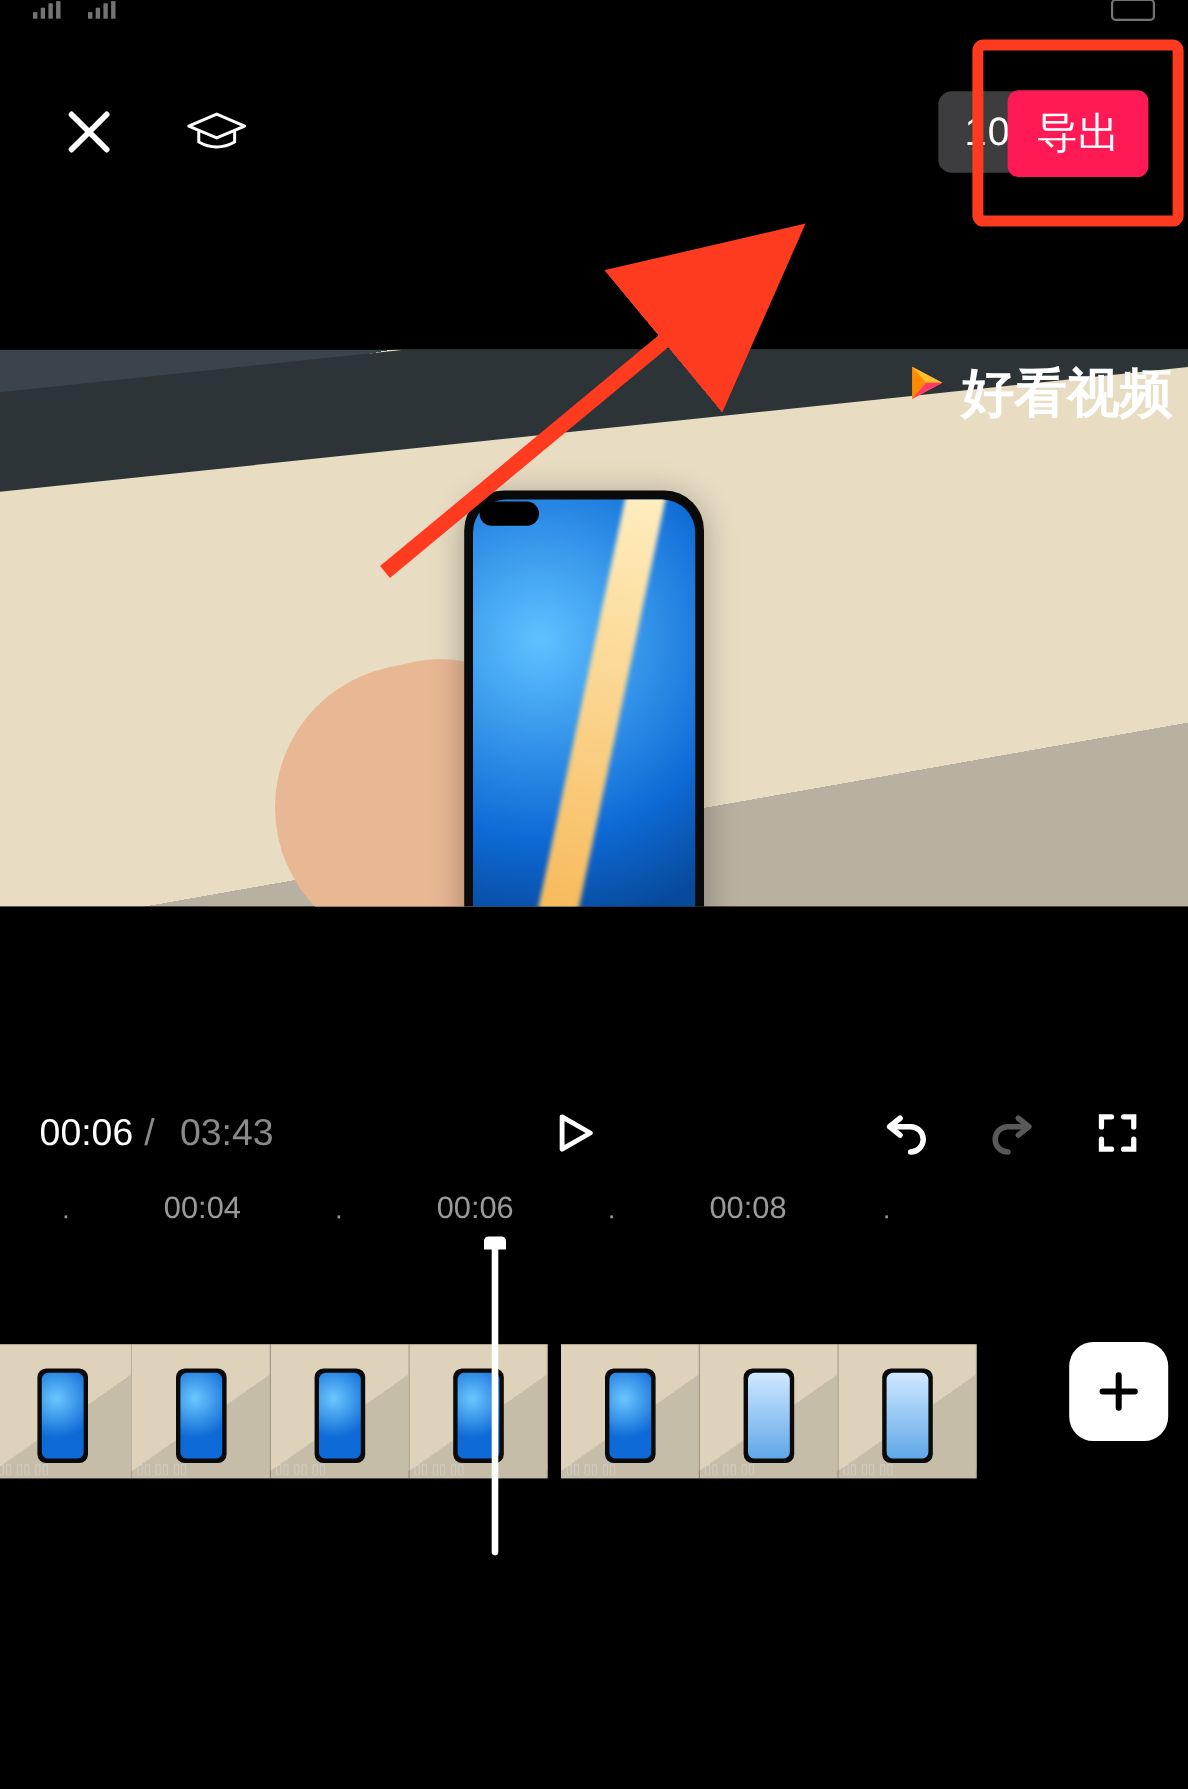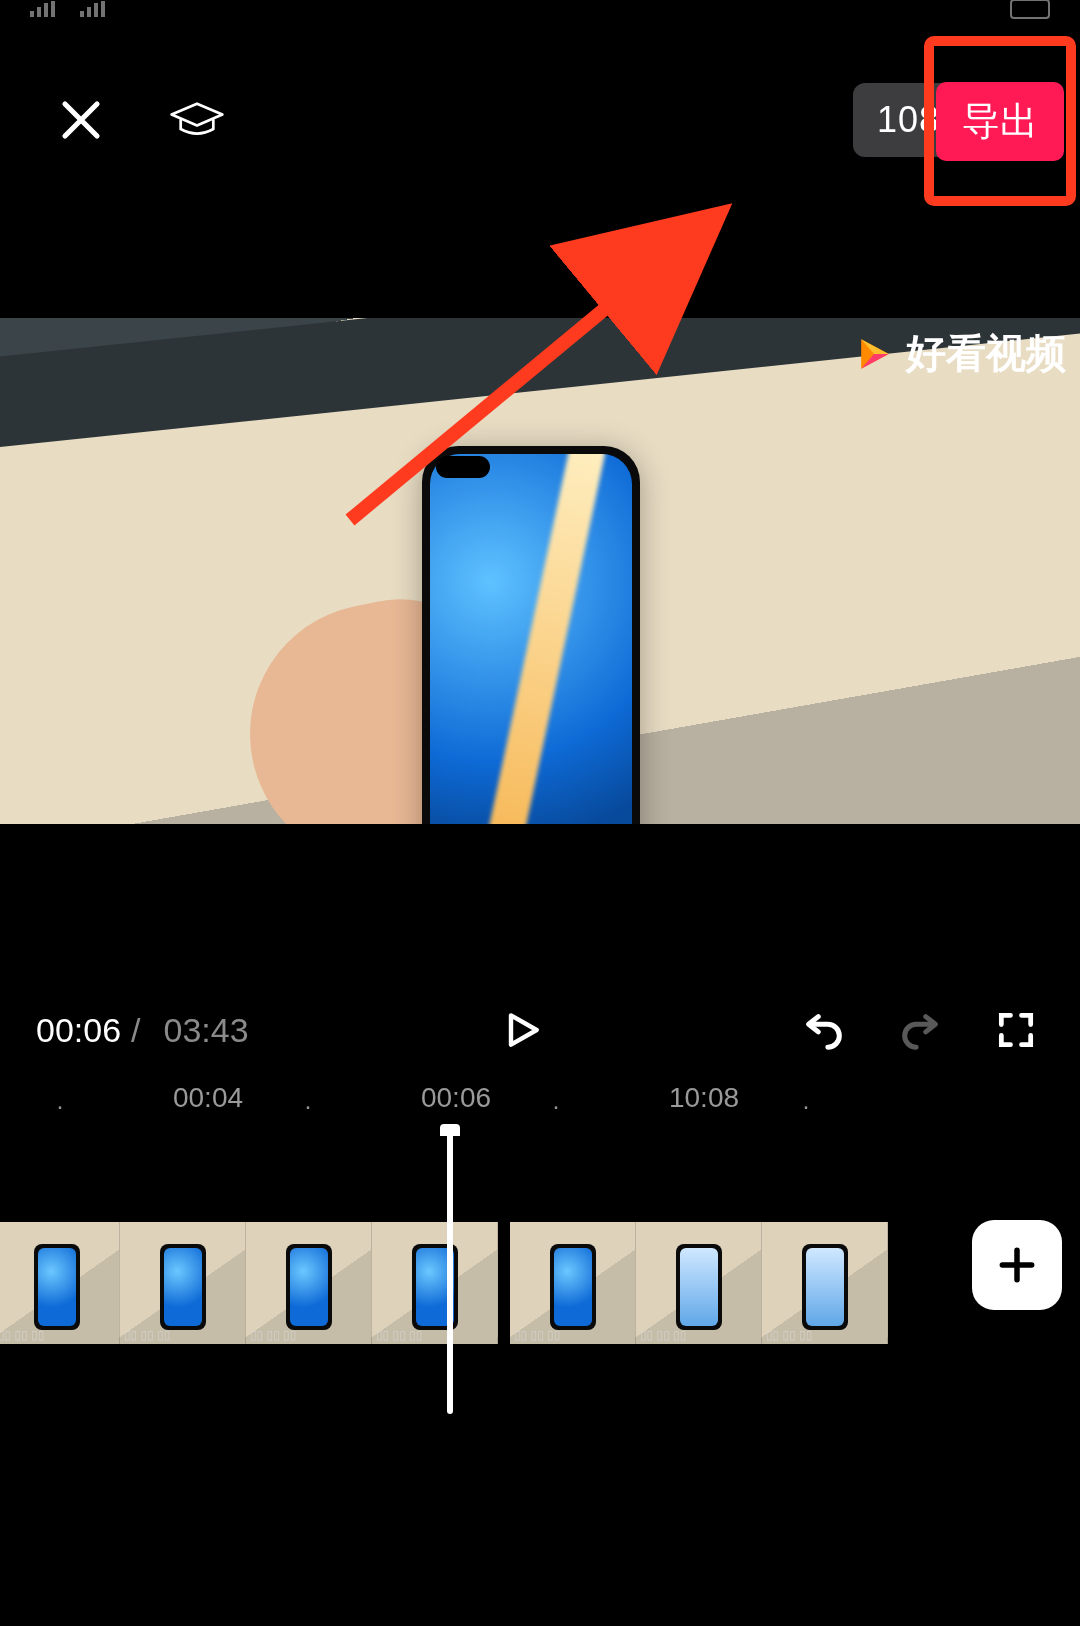--- a/index.html
+++ b/index.html
@@ -14,52 +14,52 @@
     .statusbar .batt { width:40px; height:20px; border:2px solid #fff; border-radius:4px; }
 
     
     .toolbar { position:absolute; top:72px; left:0; width:100%; height:96px; display:flex; align-items:center; padding:0 40px 0 52px; gap:58px; }
     .close-btn, .help-btn { width:58px; height:58px; display:flex; align-items:center; justify-content:center; cursor:pointer; }
     .spacer { flex:1; }
 
     .res-btn { background:#3d3d3f; border-radius:12px; padding:16px 24px; display:flex; align-items:center; gap:10px; cursor:pointer; font-size:36px; color:#fff; letter-spacing:1px; }
     .caret-down { width:0; height:0; border-left:10px solid transparent; border-right:10px solid transparent; border-top:12px solid #fff; margin-top:4px; }
 
-    .export-wrap { position:absolute; top:36px; right:4px; width:152px; height:170px; border:10px solid #ff3b1f; border-radius:10px; display:flex; align-items:center; justify-content:center; z-index:5; }
+    .export-wrap { position:absolute; top:36px; right:4px; width:192px; height:170px; border:10px solid #ff3b1f; border-radius:10px; display:flex; align-items:center; justify-content:center; z-index:5; }
     .export-btn { background:#ff1a56; border-radius:10px; padding:14px 26px; font-size:38px; color:#fff; cursor:pointer; font-weight:500; }
 
     
     .arrow { position:absolute; left:340px; top:200px; width:420px; height:330px; z-index:6; pointer-events:none; }
 
     
     .preview { position:absolute; top:318px; left:0; width:100%; height:506px; background:linear-gradient(170deg,#3b4449 0 9%,#e8dcc3 9% 76%,#b8b0a0 76% 100%); overflow:hidden; }
     .tableedge { position:absolute; left:-40px; top:-20px; width:1200px; height:90px; background:#2c3438; transform:rotate(-6deg); }
     .hand { position:absolute; left:250px; bottom:-40px; width:260px; height:260px; background:#e8b895; border-radius:50% 40% 40% 50%; transform:rotate(-12deg); }
     .phone { position:absolute; left:422px; top:128px; width:218px; height:440px; background:#0a0a0a; border-radius:36px; padding:8px; box-shadow:0 4px 30px rgba(0,0,0,.3); }
     .phone .screen { width:100%; height:100%; border-radius:30px; background:radial-gradient(circle at 30% 30%,#5fc2ff,#0e6ad6 55%,#074a9c 80%); position:relative; overflow:hidden; }
     .phone .screen::before { content:""; position:absolute; left:44%; top:-10%; width:36px; height:130%; background:linear-gradient(180deg,#fff2c7,#f5a93a); transform:rotate(12deg); filter:blur(2px); }
     .phone .notch { position:absolute; top:10px; left:14px; width:54px; height:22px; background:#000; border-radius:14px; }
-    .watermark { position:absolute; top:8px; right:14px; display:flex; align-items:center; gap:10px; font-size:40px; font-weight:600; }
+    .watermark { position:absolute; top:8px; right:14px; display:flex; align-items:flex-start; gap:10px; font-size:48px; font-weight:600; }
     .wm-logo { width:44px; height:44px; }
 
     
     .controls { position:absolute; top:986px; left:0; width:100%; height:88px; display:flex; align-items:center; padding:0 36px; }
     .time { font-size:34px; display:flex; gap:10px; align-items:baseline; }
     .time .cur { color:#fff; }
     .time .sep { color:#8a8a8a; }
     .time .tot { color:#8a8a8a;margin-left:13px; }
     .ctl-mid { flex:1; display:flex; justify-content:center; }
     .icon-btn { width:56px; height:56px; display:flex; align-items:center; justify-content:center; cursor:pointer; }
     .ctl-right { display:flex; gap:40px; align-items:center; }
     .redo-dim { opacity:0.35; }
 
     
     .timeline { position:absolute; top:1070px; left:0; width:100%; height:556px; }
     .ruler { position:relative; height:56px; font-size:28px; color:#9a9a9a; }
-    .ruler .tick { position:absolute; top:12px; transform:translateX(-50%);margin-left:24px; }
+    .ruler .tick { position:absolute; top:12px; transform:translateX(-50%); }
     .ruler .dot { position:absolute; top:22px; font-size:24px; transform:translateX(-50%); }
 
     .playhead { position:absolute; top:58px; left:447px; width:6px; height:286px; background:#fff; border-radius:3px; z-index:4; }
     .playhead::before { content:""; position:absolute; top:-4px; left:-7px; width:20px; height:12px; background:#fff; border-radius:4px 4px 0 0; }
 
     .thumbs { position:absolute; top:152px; left:-6px; width:1100px; height:122px; display:flex; }
     .thumb { width:126px; height:122px; background:linear-gradient(145deg,#ded2bb 0 55%,#c6bda9 55% 100%); position:relative; overflow:hidden; border-right:1px solid rgba(0,0,0,.15); }
     .thumb .mini { position:absolute; left:50%; top:18%; width:46px; height:86px; background:#0a0a0a; border-radius:8px; transform:translateX(-50%); }
     .thumb .mini::after { content:""; position:absolute; inset:4px; border-radius:6px; background:radial-gradient(circle at 35% 30%,#6cc7ff,#0e6ad6 60%); }
     .thumb .mini.home::after { background:linear-gradient(180deg,#cfe8ff,#60a7e8); }
@@ -175,21 +175,21 @@
   </div>
 </div>
 
 <div class="timeline">
   <div class="ruler">
     <span class="dot" style="left:60px">·</span>
     <span class="tick" style="left:184px">00:04</span>
     <span class="dot" style="left:308px">·</span>
     <span class="tick" style="left:432px">00:06</span>
     <span class="dot" style="left:556px">·</span>
-    <span class="tick" style="left:680px">10:08</span>
+    <span class="tick" style="left:680px">00:08</span>
     <span class="dot" style="left:806px">·</span>
   </div>
 
   <div class="playhead"></div>
 
   <div class="thumbs">
     <div class="thumb">
         <div class="mini"></div>
         <div class="cap">▯▯ ▯▯ ▯▯</div>
       </div>

